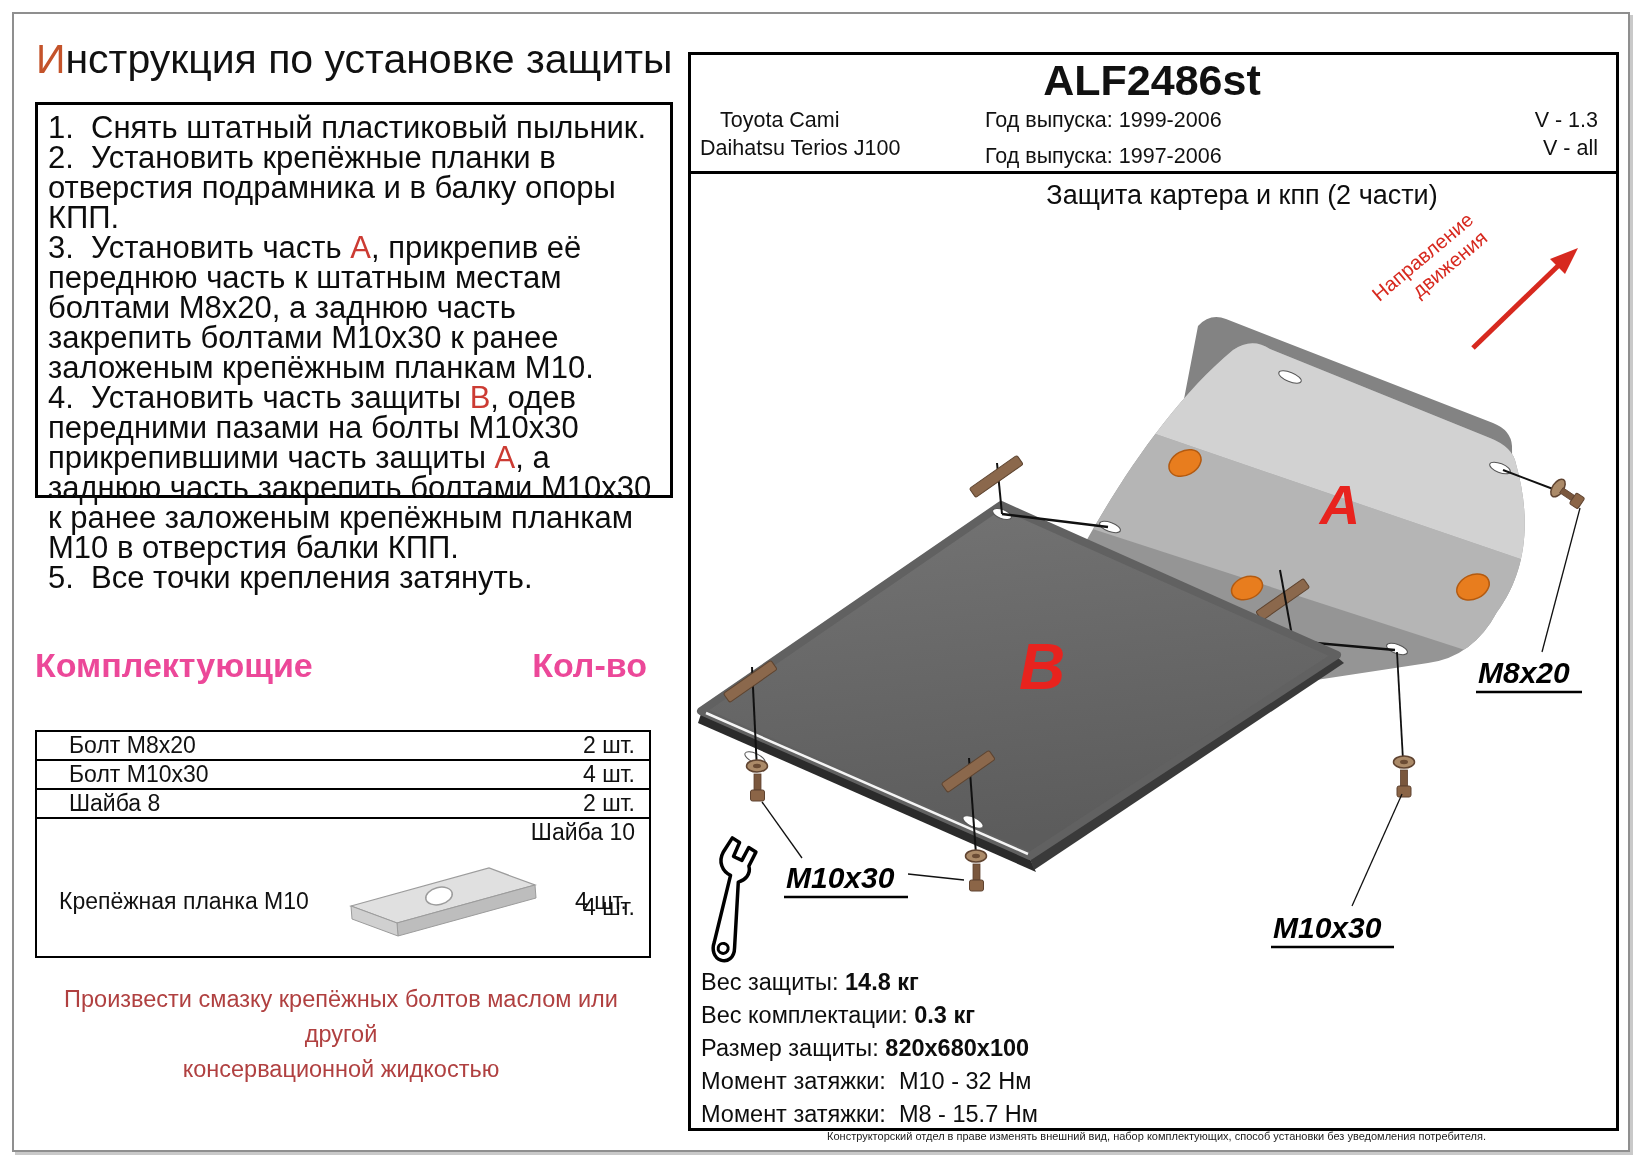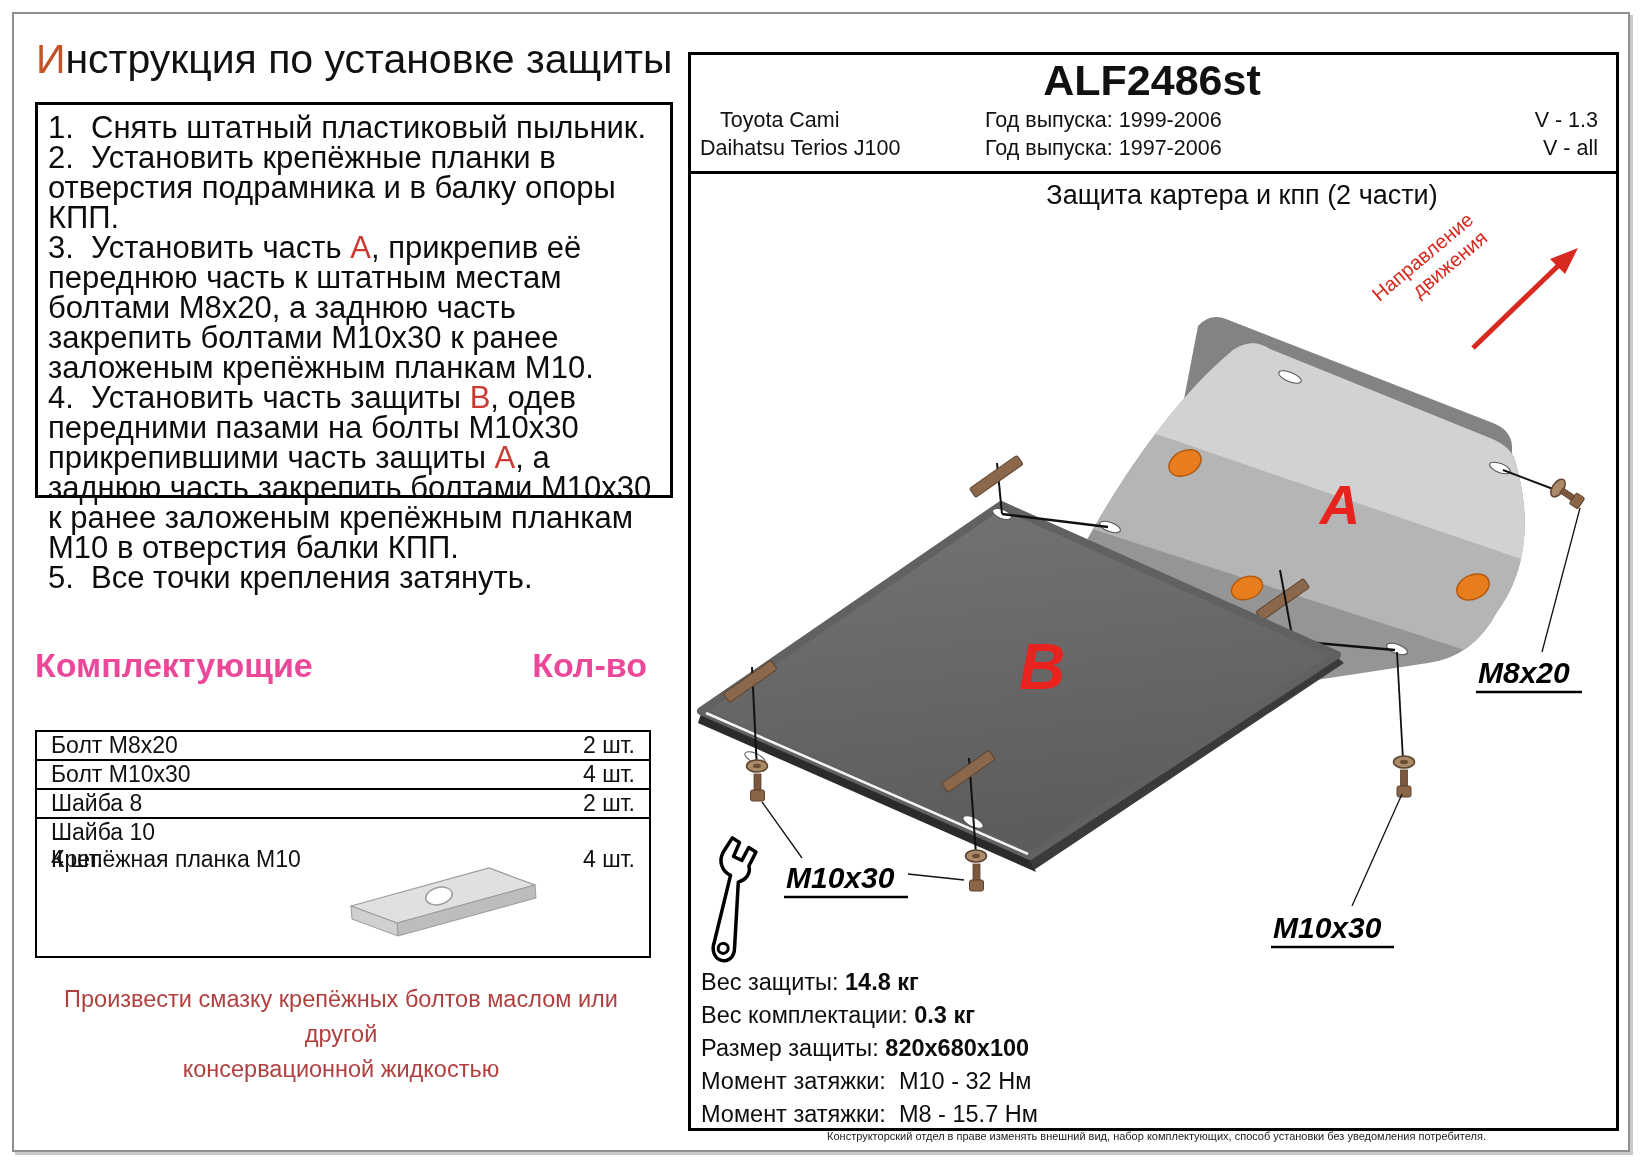--- a/index.html
+++ b/index.html
@@ -11,36 +11,36 @@
                box-shadow:3px 3px 0 #c9c9c9;background:#fff;}
   
   #main-title{left:36px;top:36px;width:630px;font-size:41px;letter-spacing:0;color:#111;white-space:nowrap;}
   #main-title .accent{color:#c4532a;}
   #instruction-box{left:35px;top:102px;width:612px;height:382px;border:3px solid #000;
                    padding:8px 10px 0 10px;font-size:31px;line-height:30px;color:#0d0d0d;}
   .red-letter{color:#cc3b33;}
   #components-row{left:35px;top:646px;width:612px;display:flex;justify-content:space-between;
                   font-size:34px;font-weight:bold;color:#ec4899;}
   #parts-table{left:35px;top:730px;width:612px;border:2px solid #000;}
-  .p-row{border-bottom:2px solid #000;height:27px;display:flex;align-items:flex-start;
-         justify-content:space-between;padding:0 14px 0 14px;font-size:23px;}
+  .p-row{border-bottom:2px solid #000;height:27px;display:flex;align-items:flex-end;
+         justify-content:space-between;padding:0 14px 0 32px;font-size:23px;gap:48px;}
   .p-row:last-child{border-bottom:none;flex-direction:column;}
-  #big-row{height:110px;display:flex;align-items:flex-start;justify-content:space-between;
-           padding:0 14px;font-size:23px;position:relative;}
+  #big-row{height:110px;display:flex;align-items:center;justify-content:space-between;
+           padding:0 22px;font-size:23px;position:relative;}
   #plate-strip-svg{position:absolute;left:300px;top:8px;}
   #warning-text{left:35px;top:982px;width:612px;text-align:center;color:#b04040;
                 font-size:23.5px;line-height:35px;}
   
   #panel{left:688px;top:52px;width:925px;height:1073px;border:3px solid #000;background:#fff;}
   #part-number{left:688px;top:56px;width:928px;text-align:center;font-size:43px;font-weight:bold;}
   .veh{font-size:21.5px;white-space:nowrap;}
   #veh-name-1{left:720px;top:108px;}
   #veh-name-2{left:700px;top:136px;}
   #veh-years-1{left:985px;top:108px;}
-  #veh-years-2{left:985px;top:136px;text-align:right;}
+  #veh-years-2{left:985px;top:144px;text-align:right;}
   #veh-eng-1{left:1440px;top:108px;width:158px;text-align:right;}
   #veh-eng-2{left:1440px;top:136px;width:158px;text-align:right;}
   #panel-separator{left:688px;top:171px;width:928px;height:3px;background:#000;}
   #subtitle{left:688px;top:180px;width:1108px;text-align:center;font-size:27px;color:#0d0d0d;}
   #diagram-svg{left:689px;top:180px;}
   #specs{left:701px;top:966px;font-size:23.5px;line-height:33px;color:#0d0d0d;}
   .spec-val-bold{font-weight:bold;}
   #panel-footer{left:700px;top:1130px;width:913px;text-align:center;font-size:11px;color:#1c1c1c;}
 </style>
 </head>

